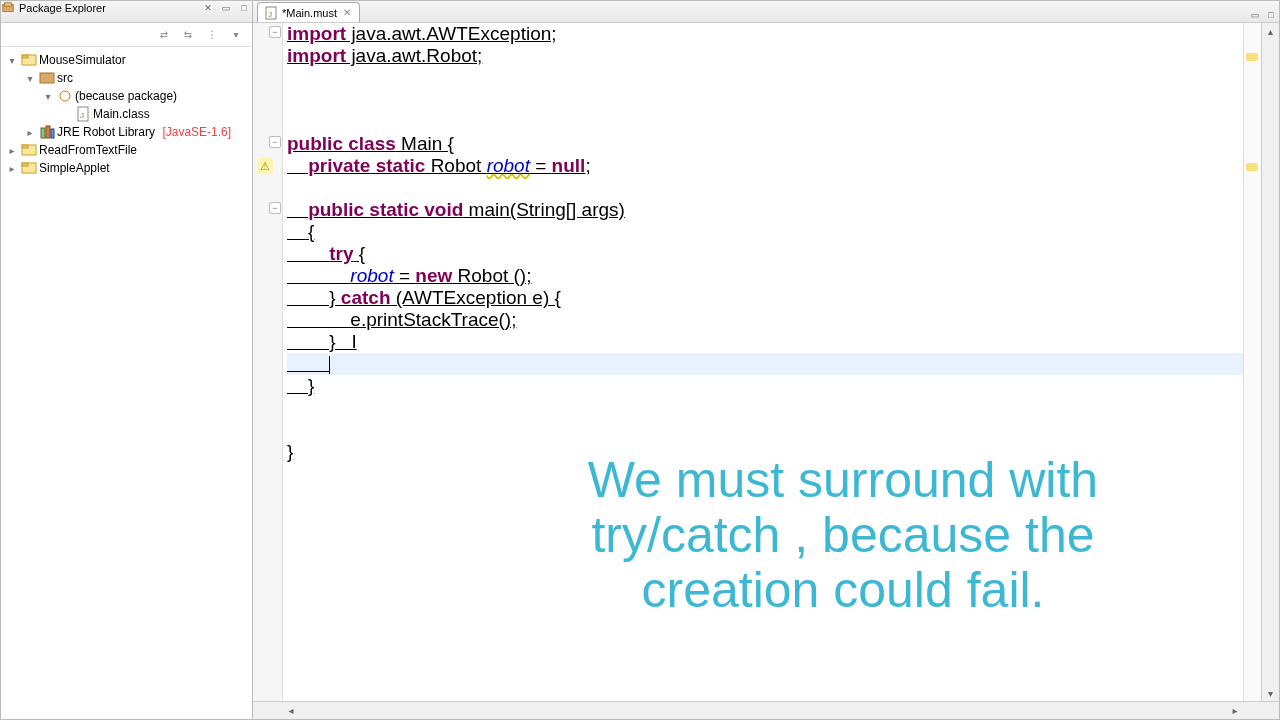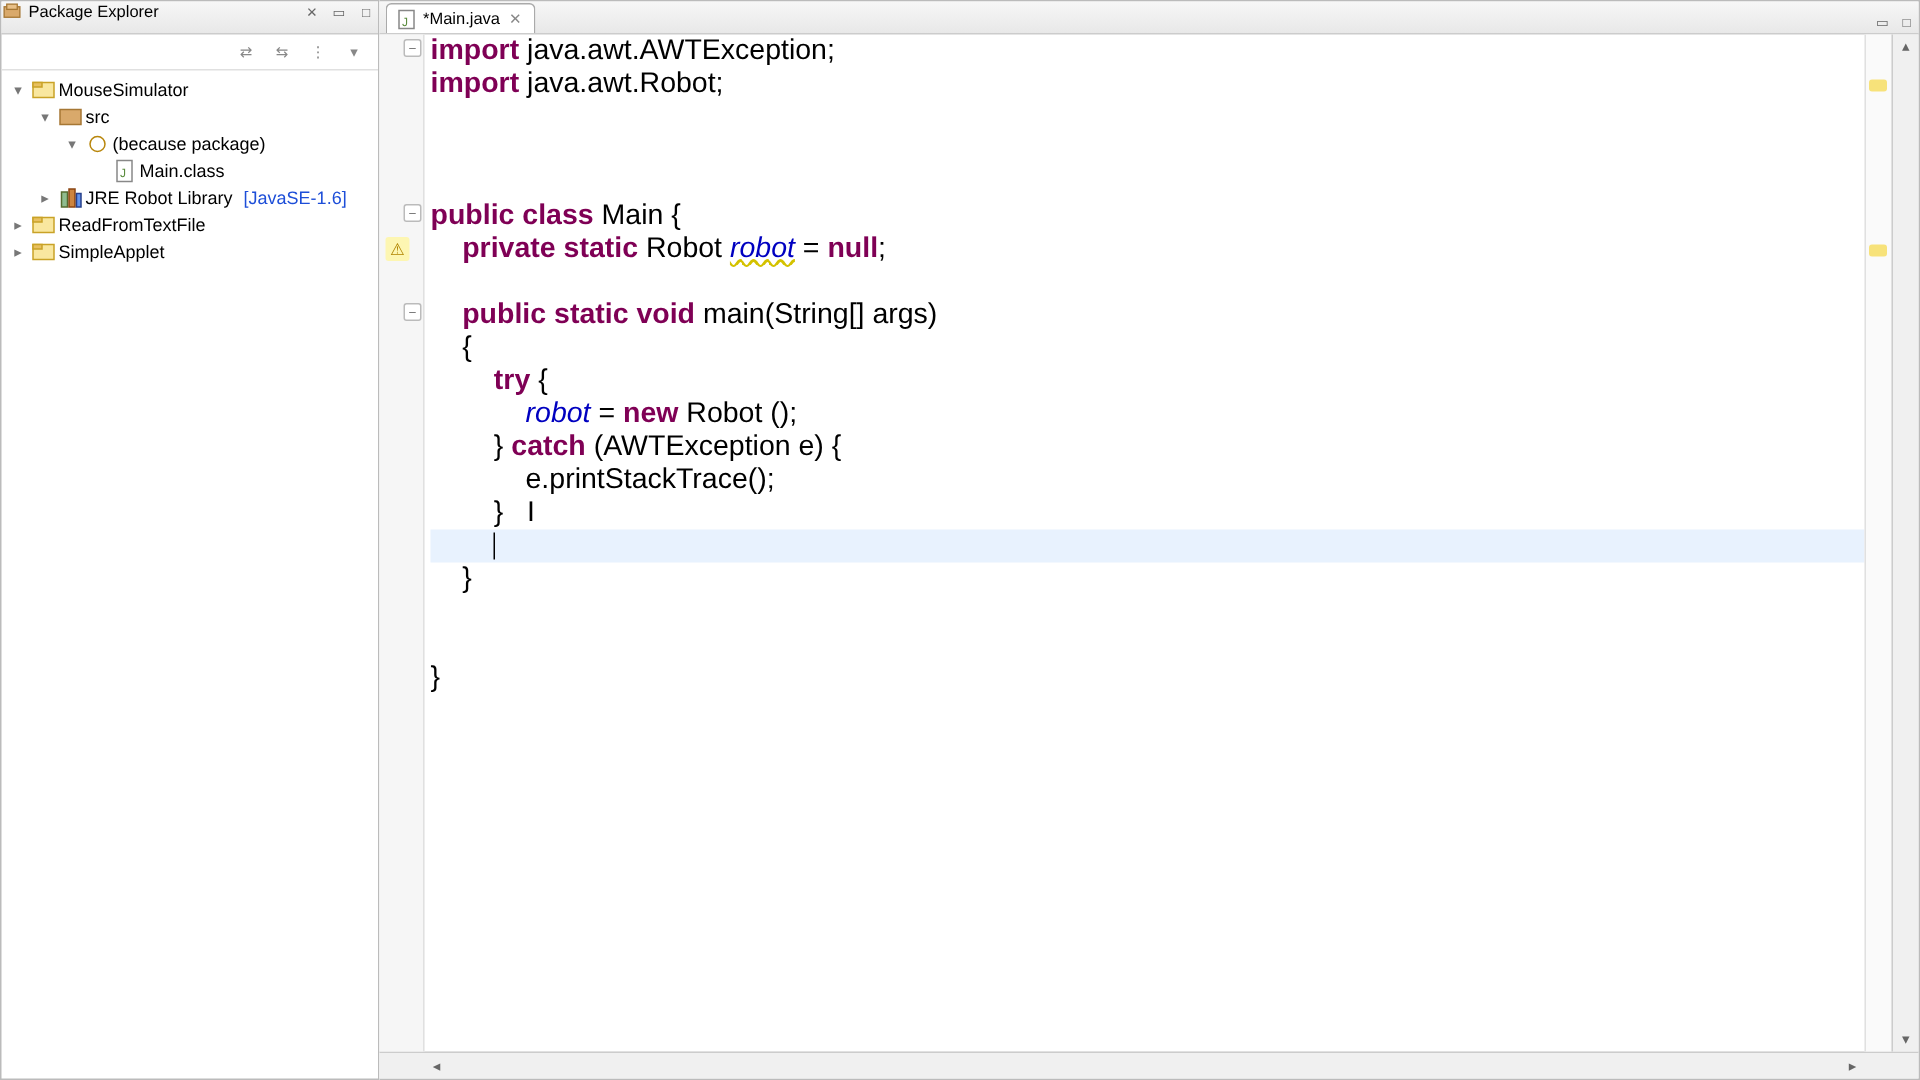--- a/index.html
+++ b/index.html
@@ -15,36 +15,36 @@
 .explorer-header .ctrl { width: 16px; height: 14px; display: flex; align-items: center; justify-content: center; font-size: 9px; color: #666; border: 1px solid transparent; }
 .explorer-toolbar { height: 24px; border-bottom: 1px solid #e0e0e0; display: flex; justify-content: flex-end; align-items: center; padding-right: 6px; gap: 4px; }
 .tool-btn { width: 20px; height: 20px; display: flex; align-items: center; justify-content: center; font-size: 10px; color: #888; }
 .tree { flex: 1; padding: 4px 0; font-size: 12px; overflow: auto; }
 .tree-item { white-space: nowrap; padding: 1px 4px; display: flex; align-items: center; gap: 2px; }
 .tw { display: inline-flex; align-items: center; justify-content: center; width: 14px; height: 14px; font-size: 10px; color: #777; }
 .icon { display: inline-flex; width: 16px; height: 16px; align-items: center; justify-content: center; }
 .indent-1 { margin-left: 18px; }
 .indent-2 { margin-left: 36px; }
 .indent-3 { margin-left: 54px; }
-.jre-version { color: #1d4ed8; }
+.jre-version { color: #ef4444; }
 
 
 .editor { flex: 1; display: flex; flex-direction: column; border: 1px solid #bbb; border-left: none; background: #fff; }
 .tab-bar { height: 22px; background: linear-gradient(#f7f7f7,#e8e8e8); border-bottom: 1px solid #ccc; display: flex; align-items: end; padding-left: 4px; }
 .tab { height: 20px; padding: 0 6px; background: #fff; border: 1px solid #aaa; border-bottom: none; display: flex; align-items: center; gap: 4px; font-size: 11px; border-radius: 4px 4px 0 0; }
 .tab .close { font-size: 10px; color: #888; padding: 0 2px; }
 .tab .file-ico { width: 14px; height: 14px; }
 .tab-bar .spacer { flex: 1; }
 .tab-bar .ctrl { width: 16px; height: 14px; display: flex; align-items: center; justify-content: center; font-size: 9px; color: #666; }
 .editor-body { flex: 1; display: flex; position: relative; }
 .gutter { width: 30px; background: #f6f6f6; border-right: 1px solid #e0e0e0; position: relative; }
 .marker { position: absolute; left: 4px; width: 16px; height: 16px; display: flex; align-items: center; justify-content: center; font-size: 11px; }
 .marker-fold { left: 16px; width: 12px; height: 12px; border: 1px solid #bbb; border-radius: 2px; font-size: 9px; line-height: 1; color: #777; background: #fff; }
 .marker-warn { background: #fdf6b2; border-radius: 2px; color: #b08500; }
-.code-area { flex: 1; position: relative; font-family: Consolas, "Courier New", monospace; font-size: 19px; line-height: 22px; }
+.code-area { flex: 1; position: relative; font-family: Consolas, "Courier New", monospace; font-size: 19px; line-height: 22px; text-decoration: underline; }
 .code-area pre { margin: 0; padding: 0 0 0 4px; white-space: pre; }
 .ln { display: block; height: 22px; }
 .current-line { background: #e8f2fe; }
 .kw { color: #7f0055; font-weight: bold; }
 .field-italic { color: #0000c0; font-style: italic; }
 .underline-warn { text-decoration: underline; text-decoration-style: wavy; text-decoration-color: #d4c200; }
 .cursor { display: inline-block; width: 1px; height: 18px; background: #000; vertical-align: middle; animation: blink 1s infinite; }
 @keyframes blink { 50% { opacity: 0; } }
 .overlay-text { position: absolute; left: 280px; top: 430px; color: #3db8d4; font-size: 50px; font-weight: 400; text-align: center; line-height: 1.1; max-width: 560px; }
 .right-strip { width: 18px; background: #fafafa; border-left: 1px solid #e0e0e0; position: relative; }
@@ -156,36 +156,37 @@
   </div>
 </div>
 
 <div class="editor">
   <div class="tab-bar">
     <div class="tab">
       <span class="file-ico"><svg width="14" height="14">
             <rect x="2" y="1" width="10" height="12" fill="#fff" stroke="#888"></rect>
             <text x="4" y="11" font-size="8" fill="#5b8c3e">J</text>
           </svg></span>
-      <span>*Main.java</span>
+      <span>*Main.must</span>
       <span class="close">✕</span>
     </div>
     <div class="spacer"></div>
     <span class="ctrl">▭</span>
     <span class="ctrl">□</span>
   </div>
   <div class="editor-body">
     <div class="gutter">
       <span class="marker marker-fold" style="top:3px;">−</span>
       <span class="marker marker-fold" style="top:113px;">−</span>
       <span class="marker marker-warn" style="top:135px;">⚠</span>
       <span class="marker marker-fold" style="top:179px;">−</span>
     </div>
     <div class="code-area">
       <pre><span class="ln"><span class="kw">import</span><span> java.awt.AWTException;</span></span><span class="ln"><span class="kw">import</span><span> java.awt.Robot;</span></span><span class="ln"></span><span class="ln"></span><span class="ln"></span><span class="ln"><span class="kw">public</span><span class="kw"> class</span><span> Main {</span></span><span class="ln"><span>    </span><span class="kw">private</span><span class="kw"> static</span><span> Robot </span><span class="field-italic underline-warn">robot</span><span> = </span><span class="kw">null</span><span>;</span></span><span class="ln"></span><span class="ln"><span>    </span><span class="kw">public</span><span class="kw"> static</span><span class="kw"> void</span><span> main(String[] args)</span></span><span class="ln">    {</span><span class="ln"><span>        </span><span class="kw">try</span><span> {</span></span><span class="ln"><span>            </span><span class="field-italic">robot</span><span> = </span><span class="kw">new</span><span> Robot ();</span></span><span class="ln"><span>        } </span><span class="kw">catch</span><span> (AWTException e) {</span></span><span class="ln">            e.printStackTrace();</span><span class="ln">        }   I</span><span class="ln current-line">        <span class="cursor"></span></span><span class="ln">    }</span><span class="ln"></span><span class="ln"></span><span class="ln">}</span></pre>
+      <div class="overlay-text">We must surround with try/catch , because the creation could fail.</div>
     </div>
     <div class="right-strip">
       <span class="ovmark" style="top:30px;"></span>
       <span class="ovmark" style="top:140px;"></span>
     </div>
     <div class="scroll-v">
       <div class="arrow">▴</div>
       <div style="flex:1;"></div>
       <div class="arrow" style="position:absolute;bottom:0;width:100%;">▾</div>
     </div>

